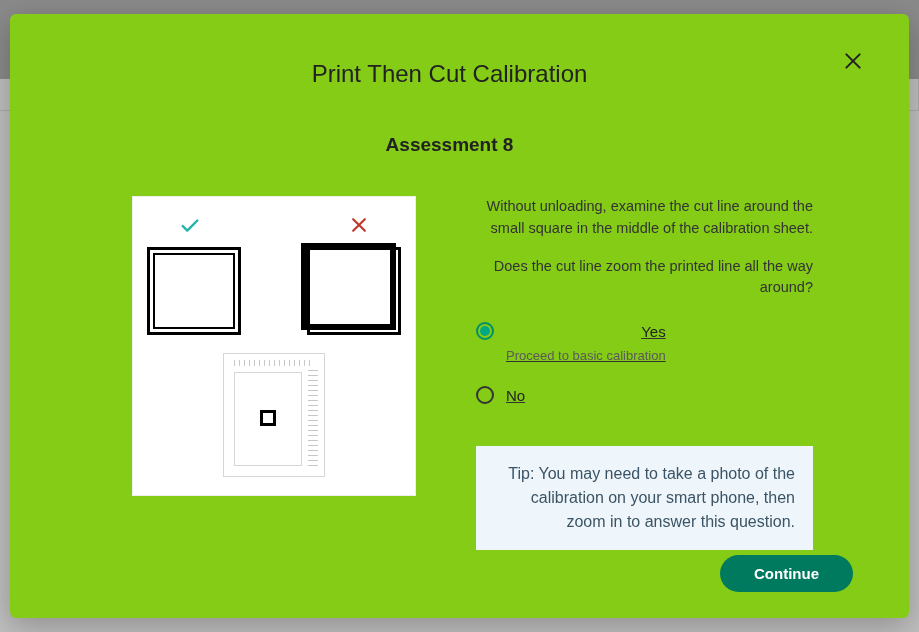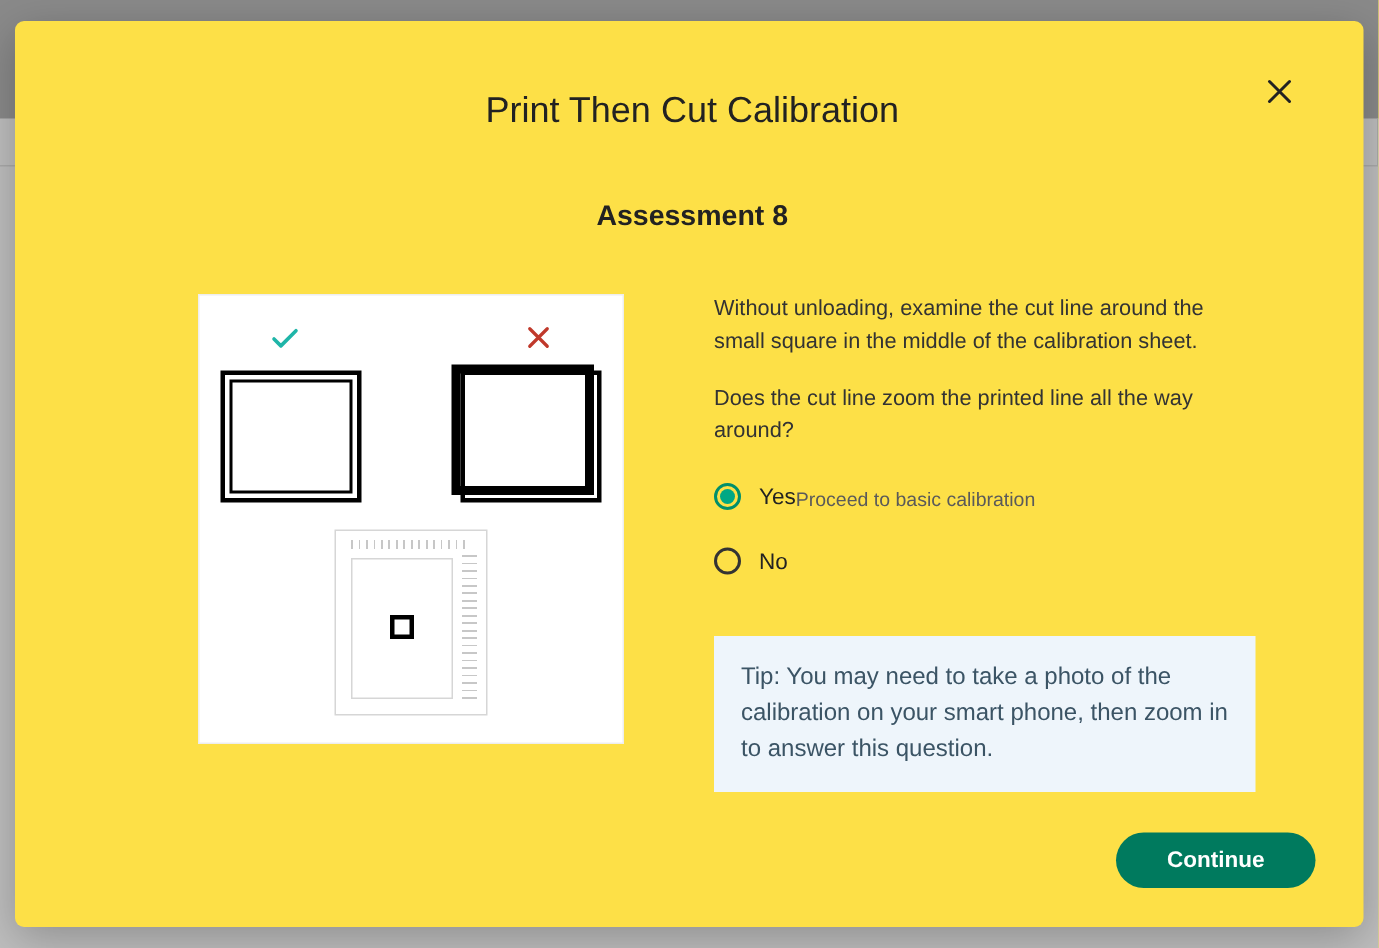--- a/index.html
+++ b/index.html
@@ -20,24 +20,24 @@
   }
 
   .overlay {
     position: absolute; top:0; left:0; right:0; bottom:0;
     background: rgba(0,0,0,0.25);
   }
 
   .modal {
     position: absolute;
     left: 10px; right: 10px; top: 14px; bottom: 14px;
-    background: #fde047;
+    background: #84cc16;
     border-radius: 6px;
     box-shadow: 0 8px 30px rgba(0,0,0,0.25);
-    padding: 32px 32px 26px 36px;
+    padding: 32px 56px 26px 36px;
     display: flex; flex-direction: column;
   }
 
   .close-btn {
     position: absolute; top: 36px; right: 44px;
     width: 24px; height: 24px; cursor: pointer;
     background: none; border: none; padding: 0;
   }
   .close-btn svg { width: 20px; height: 20px; }
 
@@ -45,21 +45,21 @@
     text-align: center; font-size: 24px; font-weight: 500; color: #222;
     margin-top: 14px;
   }
   .modal-subtitle {
     text-align: center; font-size: 19px; font-weight: 600; color: #222;
     margin-top: 46px;
   }
 
   .content {
     display: flex; gap: 60px; margin-top: 40px; flex: 1;
-    padding-left: 86px; padding-right: 40px;
+    padding-left: 86px; padding-right: 40px; text-align: right;
   }
 
   .illustration {
     width: 284px; height: 300px; border: 1px solid #eee;
     background: #fff; padding: 18px 14px;
     display: flex; flex-direction: column; align-items: center;
     flex-shrink: 0;
   }
   .ill-row1 { display: flex; justify-content: space-between; width: 100%; padding: 0 32px; }
   .ill-row2 { display: flex; justify-content: space-between; width: 100%; margin-top: 10px; gap: 26px; }
@@ -88,21 +88,21 @@
 
   .right-col { flex: 1; font-size: 14.5px; color: #333; line-height: 1.5; display:flex; flex-direction:column; }
   .instr { margin-bottom: 16px; }
   .question { margin-bottom: 22px; }
 
   .radio-option { display:flex; gap:12px; margin-bottom:20px; cursor:pointer; align-items:flex-start; }
   .radio-circle { width:18px; height:18px; border:2px solid #333; border-radius:50%; flex-shrink:0; margin-top:1px; display:flex; align-items:center; justify-content:center; }
   .radio-option.selected .radio-circle { border-color:#008f6b; }
   .radio-dot { width:10px; height:10px; border-radius:50%; background:#00a884; display:none; }
   .radio-option.selected .radio-dot { display:block; }
-  .radio-texts { display:flex; flex-direction:row; }
+  .radio-texts { display:flex; flex-direction:column;text-decoration:underline; }
   .radio-label { font-size:15px; color:#222; }
   .radio-sub { font-size:13px; color:#5a5a5a; margin-top:2px; }
 
   .tip-box {
     margin-top: 18px; background:#eef5fb; padding:16px 18px;
     font-size:16px; color:#3b5465; line-height:1.5;
   }
 
   .footer { display:flex; justify-content:flex-end; margin-top:auto; }
   .continue-btn {

